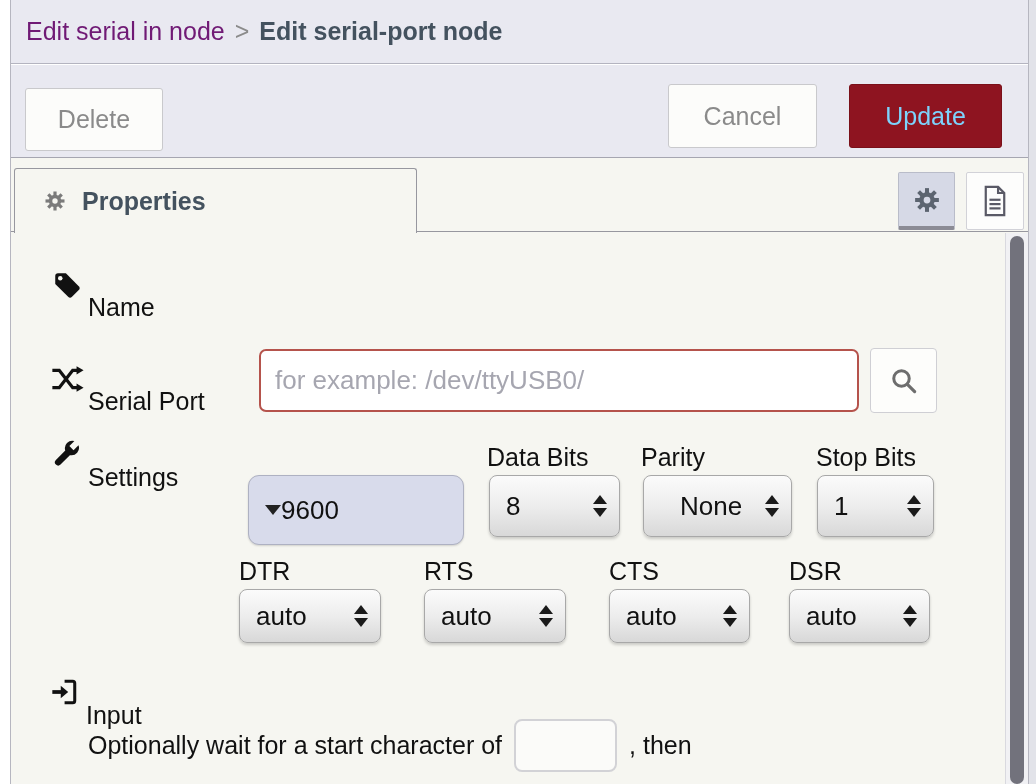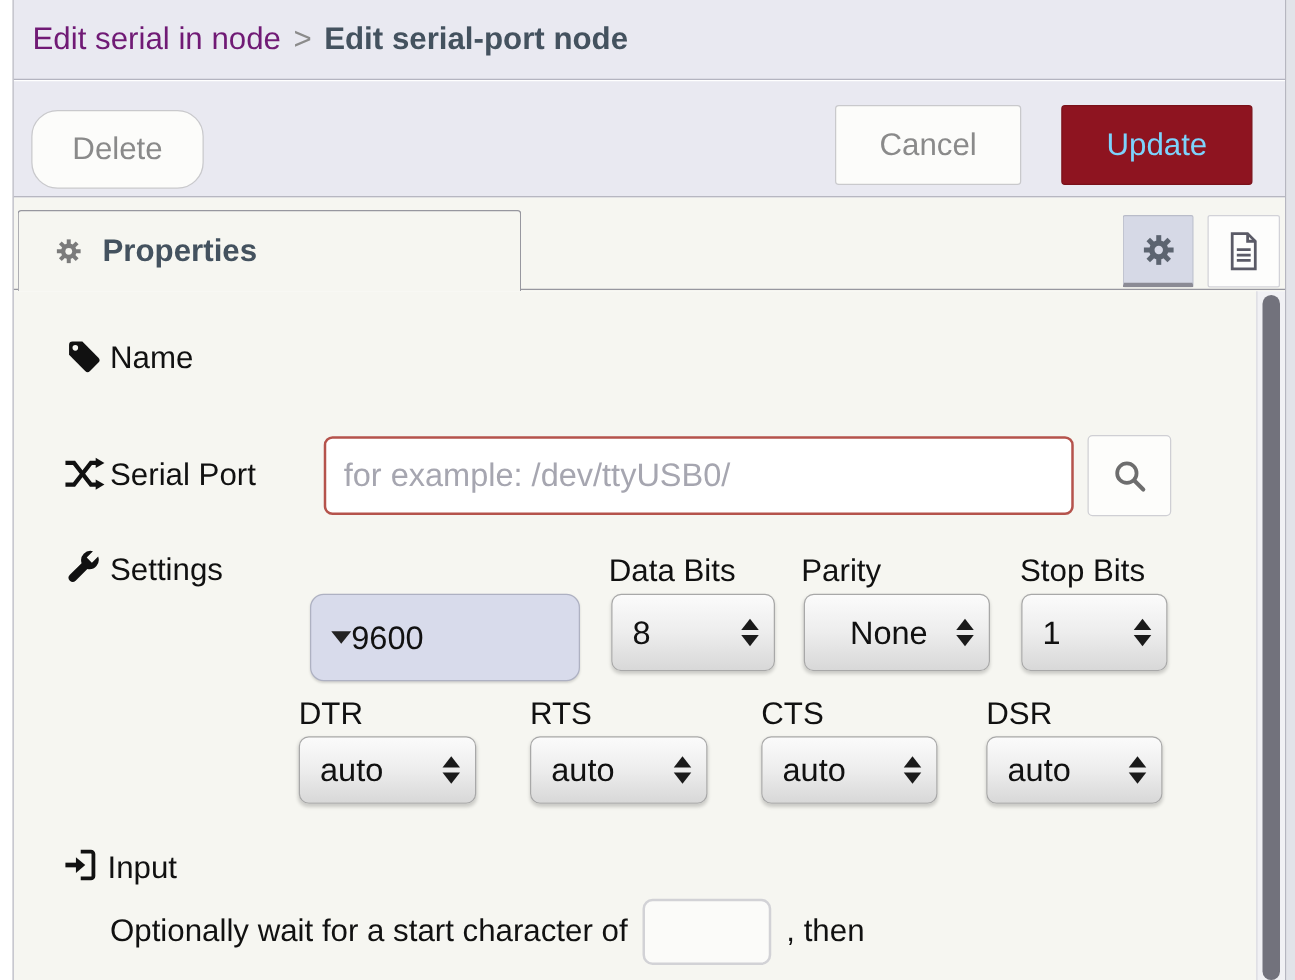--- a/index.html
+++ b/index.html
@@ -19,41 +19,41 @@
   .bc-parent { color:#701a75; }
   .bc-sep    { color:#8b8b8b; margin:0 10px; }
   .bc-current{ color:#44525f; font-weight:bold; }
 
   
   .toolbar { position:absolute; left:11px; top:65px; width:1017px; height:93px;
              background:#e9e9f1; border-bottom:1px solid #a6a6b1; }
   .btn { position:absolute; display:flex; align-items:center; justify-content:center;
          font-size:25px; border-radius:3px; cursor:pointer; font-family:inherit; }
   .btn-light { background:#fcfcfa; border:1px solid #c9c9cc; color:#8a8a8a; }
-  .btn-delete { left:14px; top:23px; width:138px; height:63px;border-radius:21px; }
+  .btn-delete { left:14px; top:23px; width:138px; height:63px; }
   .btn-cancel { left:657px; top:19px; width:149px; height:64px; }
   .btn-update { left:838px; top:19px; width:153px; height:64px;
                 background:#8e1420; border:1px solid #7a1019; color:#7dd3fc; }
 
   
   .tabbar { position:absolute; left:11px; top:158px; width:1017px; height:75px; background:#f6f6f1; }
   .tabbar-line { position:absolute; left:0; bottom:1px; width:100%; height:1px; background:#97979f; }
   .tab { position:absolute; left:3px; top:10px; width:403px; height:65px; background:#f6f6f1;
          border:1px solid #97979f; border-bottom:none; border-radius:3px 3px 0 0; z-index:2;
          display:flex; align-items:center; padding-left:28px; gap:15px; }
   .tab-label { font-size:25px; font-weight:bold; color:#44525f; }
   .mini-btn { position:absolute; display:flex; align-items:center; justify-content:center; cursor:pointer; }
   .btn-node-settings { left:887px; top:14px; width:57px; height:58px; background:#d6d9e6;
                        border:1px solid #b9bcc9; border-bottom:4px solid #8b8b95; border-radius:2px; }
   .btn-node-docs { left:955px; top:14px; width:58px; height:58px; background:#fdfdfc;
                    border:1px solid #d2d2d8; border-radius:2px; }
 
   
   .content { position:absolute; left:11px; top:233px; width:994px; height:551px; background:#f6f6f1; }
-  .flabel { position:absolute; font-size:25px; color:#111111; line-height:28px; white-space:nowrap; }
+  .flabel { position:absolute; font-size:25px; color:#111111; line-height:28px; white-space:nowrap;margin-top:21px; }
   .ficon  { position:absolute; }
   .sublabel { position:absolute; font-size:25px; color:#111111; line-height:28px; white-space:nowrap; }
 
   .text-input { position:absolute; background:#ffffff; font-family:inherit; font-size:26px;
                 color:#333333; padding:0 14px; outline:none; }
   .input-name { left:248px; top:19px; width:640px; height:64px;
                 border:2px solid #7ba6d7; border-radius:7px;
                 box-shadow:0 0 3px rgba(123,166,215,.6); }
   .input-serial { left:248px; top:116px; width:600px; height:63px;
                   border:2px solid #b5534c; border-radius:7px; }

